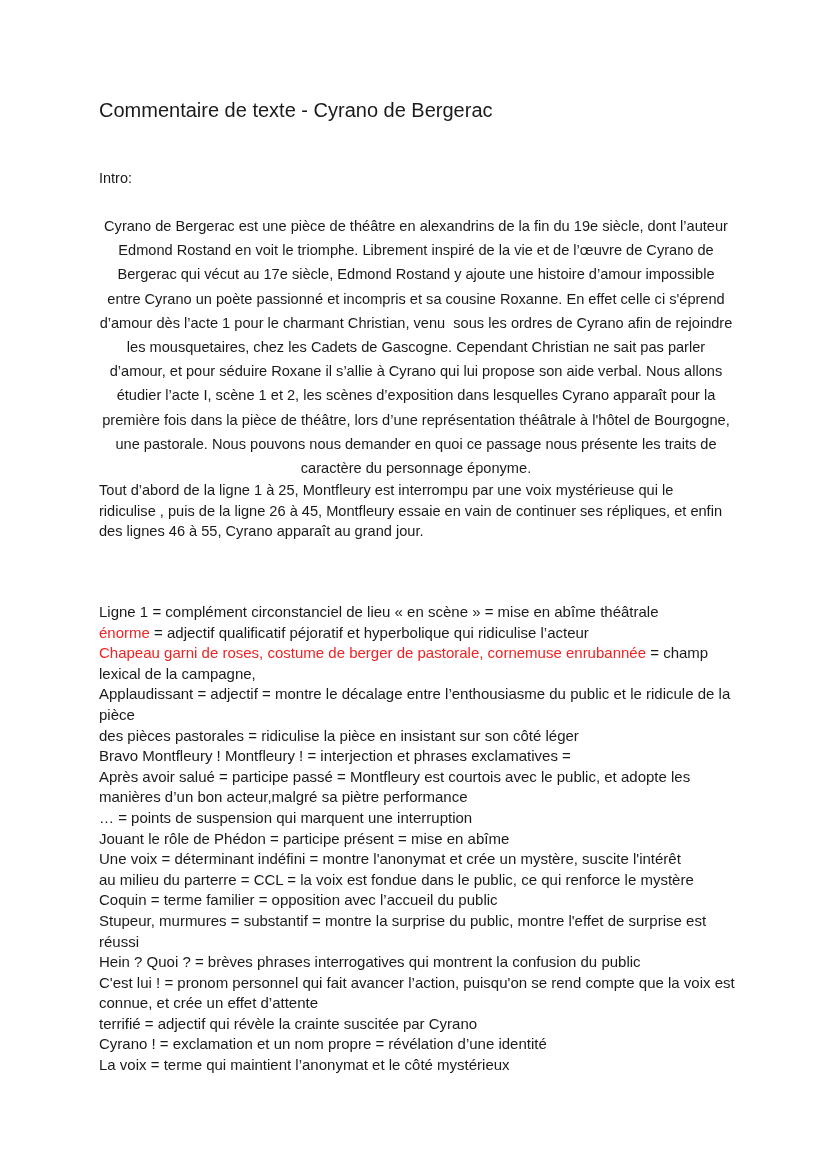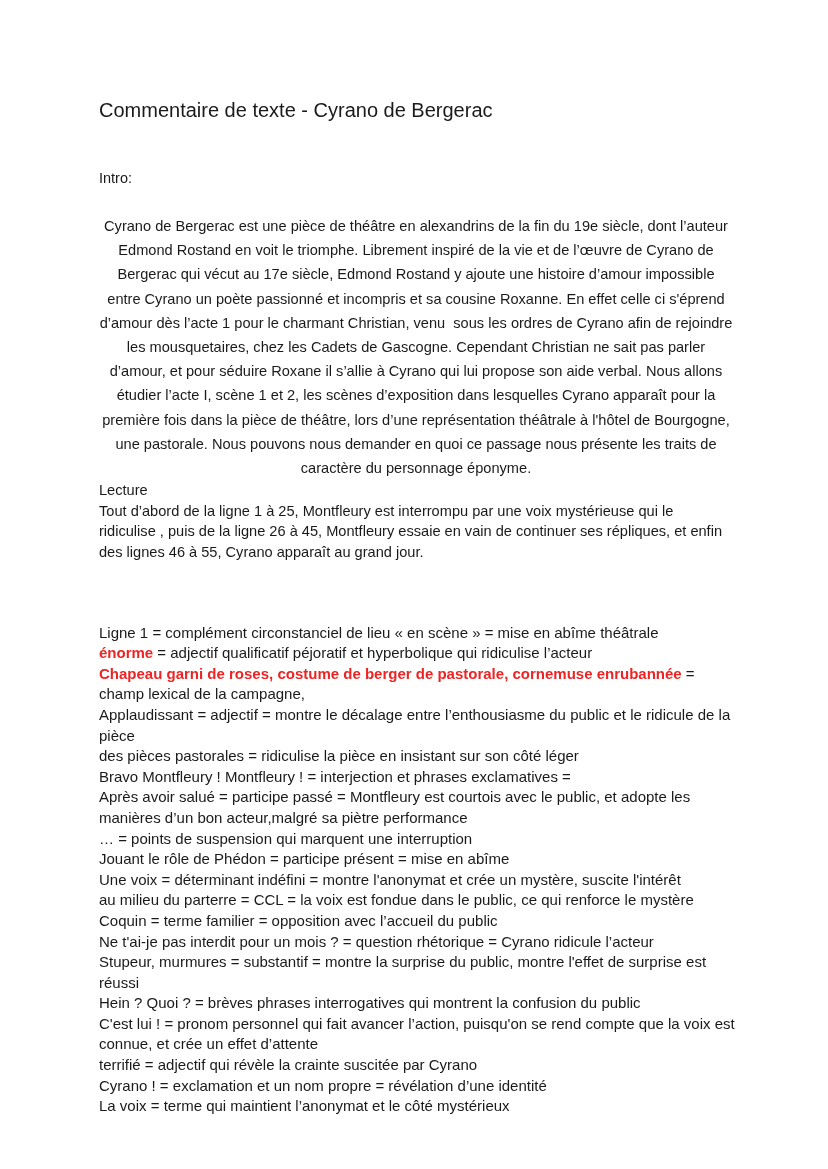--- a/index.html
+++ b/index.html
@@ -63,59 +63,57 @@
     width: 636px;
   }
   .notes-list li {
     font-size: 15px;
     line-height: 20.6px;
     color: #1a1a1a;
     margin: 0;
     padding: 0;
     white-space: pre-wrap;
   }
-  .term-red { color: #ee2424; font-weight: bold; }
+  .term-red { color: #ee2424; }
   .term-plain { color: #1a1a1a; }
 </style>
 </head>
 <body>
 
 <div class="page">
 
   <div class="doc-title">Commentaire de texte - Cyrano de Bergerac</div>
 
   <div class="gap-title-intro"></div>
 
   <div class="section-heading">Intro:</div>
 
   <div class="gap-intro-body"></div>
 
   <p class="intro-para">Cyrano de Bergerac est une pièce de théâtre en alexandrins de la fin du 19e siècle, dont l’auteur Edmond Rostand en voit le triomphe. Librement inspiré de la vie et de l’œuvre de Cyrano de Bergerac qui vécut au 17e siècle, Edmond Rostand y ajoute une histoire d’amour impossible entre Cyrano un poète passionné et incompris et sa cousine Roxanne. En effet celle ci s'éprend d’amour dès l’acte 1 pour le charmant Christian, venu  sous les ordres de Cyrano afin de rejoindre les mousquetaires, chez les Cadets de Gascogne. Cependant Christian ne sait pas parler d’amour, et pour séduire Roxane il s’allie à Cyrano qui lui propose son aide verbal. Nous allons étudier l’acte I, scène 1 et 2, les scènes d’exposition dans lesquelles Cyrano apparaît pour la première fois dans la pièce de théâtre, lors d’une représentation théâtrale à l'hôtel de Bourgogne, une pastorale. Nous pouvons nous demander en quoi ce passage nous présente les traits de caractère du personnage éponyme.</p>
 
-  <div class="lecture-block">Lecture</div>
 
   <p class="lecture-block">Tout d’abord de la ligne 1 à 25, Montfleury est interrompu par une voix mystérieuse qui le ridiculise , puis de la ligne 26 à 45, Montfleury essaie en vain de continuer ses répliques, et enfin des lignes 46 à 55, Cyrano apparaît au grand jour.</p>
 
   <div class="gap-body-list"></div>
 
   <ul class="notes-list">
 
   <li><span class="term-plain">Ligne 1</span><span class="term-plain"> = complément circonstanciel de lieu « en scène » = mise en abîme théâtrale</span></li>
       <li><span class="term-red" style="color: rgb(238, 36, 36);">énorme</span><span class="term-plain"> = adjectif qualificatif péjoratif et hyperbolique qui ridiculise l’acteur</span></li>
       <li><span class="term-red" style="color: rgb(238, 36, 36);">Chapeau garni de roses, costume de berger de pastorale, cornemuse enrubannée</span><span class="term-plain"> = champ lexical de la campagne,</span></li>
       <li><span class="term-plain">Applaudissant</span><span class="term-plain"> = adjectif = montre le décalage entre l’enthousiasme du public et le ridicule de la pièce</span></li>
       <li><span class="term-plain">des pièces pastorales</span><span class="term-plain"> = ridiculise la pièce en insistant sur son côté léger</span></li>
       <li><span class="term-plain">Bravo Montfleury ! Montfleury !</span><span class="term-plain"> = interjection et phrases exclamatives =</span></li>
       <li><span class="term-plain">Après avoir salué</span><span class="term-plain"> = participe passé = Montfleury est courtois avec le public, et adopte les manières d’un bon acteur,malgré sa piètre performance</span></li>
       <li><span class="term-plain">…</span><span class="term-plain"> = points de suspension qui marquent une interruption</span></li>
       <li><span class="term-plain">Jouant le rôle de Phédon</span><span class="term-plain"> = participe présent = mise en abîme</span></li>
       <li><span class="term-plain">Une voix</span><span class="term-plain"> = déterminant indéfini = montre l'anonymat et crée un mystère, suscite l'intérêt</span></li>
       <li><span class="term-plain">au milieu du parterre</span><span class="term-plain"> = CCL = la voix est fondue dans le public, ce qui renforce le mystère</span></li>
       <li><span class="term-plain">Coquin</span><span class="term-plain"> = terme familier = opposition avec l’accueil du public</span></li>
-      <li><span class="term-plain">Ne t'ai-je pas interdit pour un mois ?</span><span class="term-plain"> = question rhétorique = Cyrano ridicule l’acteur</span></li>
       <li><span class="term-plain">Stupeur, murmures</span><span class="term-plain"> = substantif = montre la surprise du public, montre l'effet de surprise est réussi</span></li>
       <li><span class="term-plain">Hein ? Quoi ?</span><span class="term-plain"> = brèves phrases interrogatives qui montrent la confusion du public</span></li>
       <li><span class="term-plain">C'est lui !</span><span class="term-plain"> = pronom personnel qui fait avancer l’action, puisqu'on se rend compte que la voix est connue, et crée un effet d’attente</span></li>
       <li><span class="term-plain">terrifié</span><span class="term-plain"> = adjectif qui révèle la crainte suscitée par Cyrano</span></li>
       <li><span class="term-plain">Cyrano !</span><span class="term-plain"> = exclamation et un nom propre = révélation d’une identité</span></li>
       <li><span class="term-plain">La voix</span><span class="term-plain"> = terme qui maintient l’anonymat et le côté mystérieux</span></li>
     </ul>
 
 </div>
 

